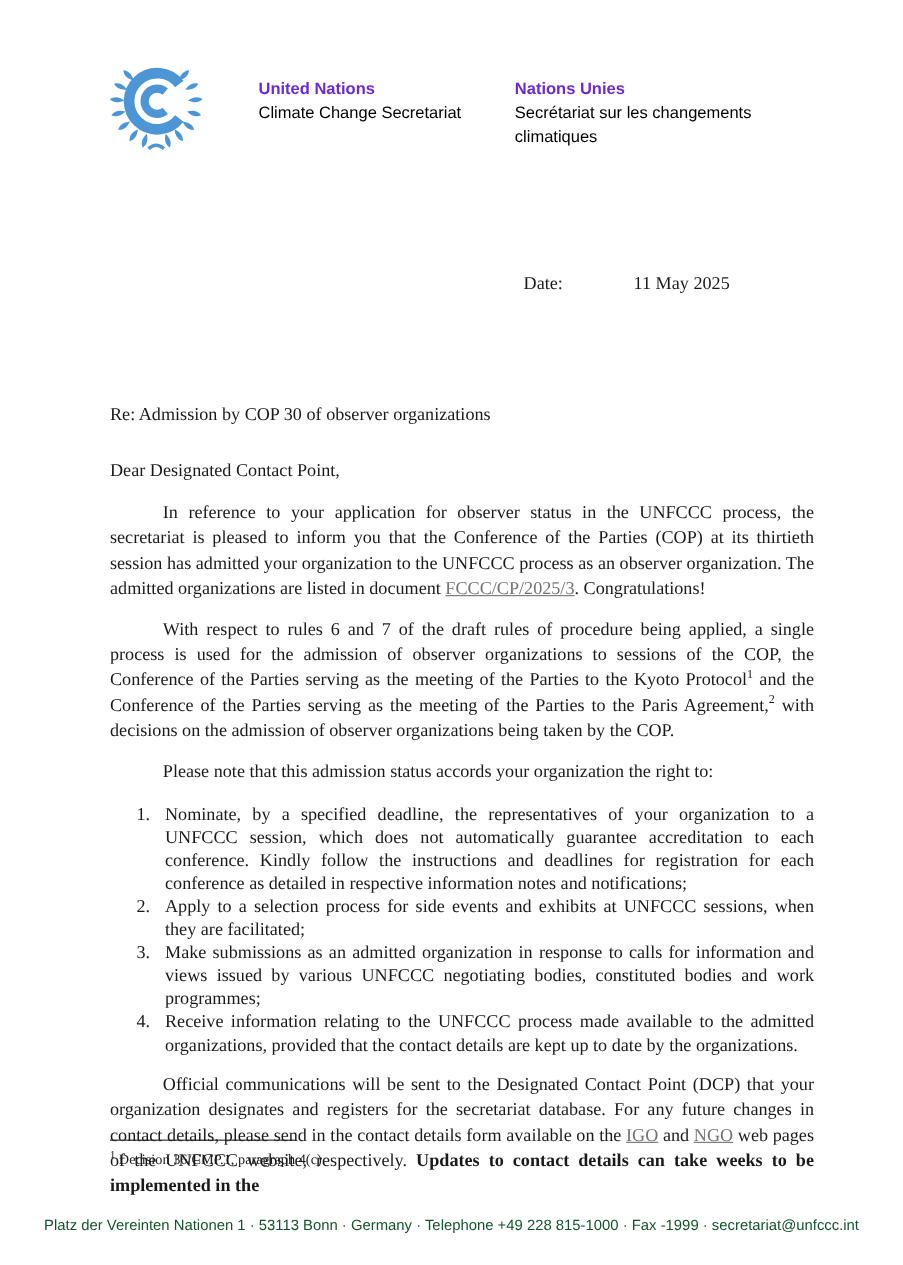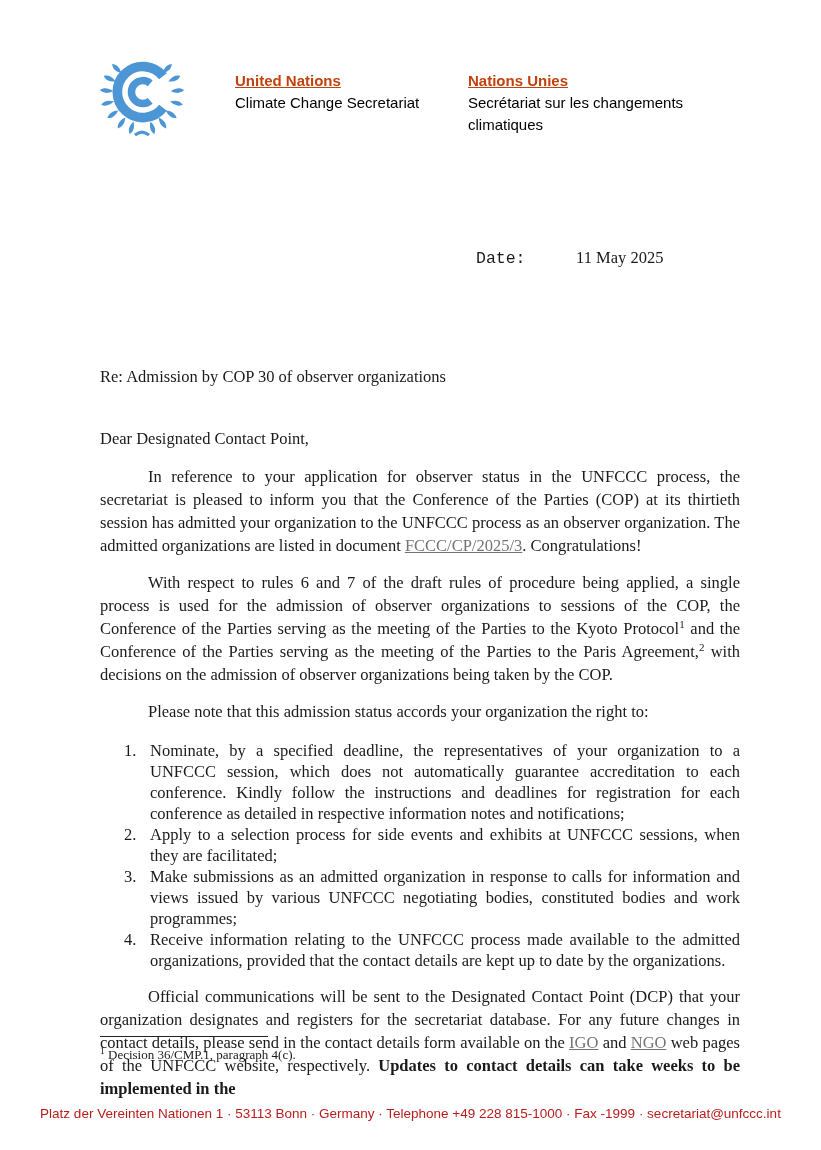--- a/index.html
+++ b/index.html
@@ -12,33 +12,33 @@
     color: #1a1a1a;
     overflow: hidden;
   }
 
   
   .masthead { position: absolute; top: 55px; left: 100px; right: 81px; height: 82px; }
   .logo { position: absolute; left: -2px; top: 0; }
   .org { position: absolute; top: 15px; font-family: "Liberation Sans", sans-serif; }
   .org-en { left: 135px; }
   .org-fr { left: 368px; }
-  .org-name { font-size: 15px; font-weight: bold; color: #c2410c; line-height: 22px; text-decoration: underline; }
+  .org-name { font-size: 15px; font-weight: bold; color: #6d28d9; line-height: 22px; }
   .org-dept { font-size: 15px; color: #000000; line-height: 22px; }
 
   
   .meta { position: absolute; top: 247px; left: 476px; font-size: 16.5px; }
   .meta-row { line-height: 21px; }
-  .meta-label { display: inline-block; width: 100px; font-family: Liberation Mono, monospace; }
+  .meta-label { display: inline-block; width: 100px; }
   .meta-value.bold { font-weight: bold; }
 
   
   .body-text { position: absolute; top: 365px; left: 100px; width: 640px; font-size: 16.5px; }
   .subject { line-height: 23px; }
-  .salutation { margin-top: 39px; line-height: 23px; }
+  .salutation { margin-top: 28px; line-height: 23px; }
   p.para {
     margin: 14px 0 0 0;
     text-indent: 48px;
     text-align: justify;
     line-height: 23px;
   }
   p.para.first { margin-top: 15px; }
   sup.fn-ref { font-size: 11px; line-height: 0; }
   a.link { color: #737373; text-decoration: underline; cursor: pointer; }
   b.bold-note { font-weight: bold; }
@@ -53,21 +53,21 @@
   .footnote-rule { width: 168px; border-top: 1.6px solid #222; margin-bottom: 5px; }
   .footnote { line-height: 18px; }
   .footnote sup { font-size: 9.5px; }
 
   
   .page-footer {
     position: absolute; top: 1106px; left: 0; width: 100%;
     text-align: center;
     font-family: "Liberation Sans", sans-serif;
     font-size: 13.5px;
-    color: #b91c1c;
+    color: #14532d;
   }
 </style>
 </head>
 <body>
 
 <div class="page">
 
   <header class="masthead">
     <svg class="logo" width="88" height="82" viewBox="0 0 100 93" aria-hidden="true">
       <defs>

